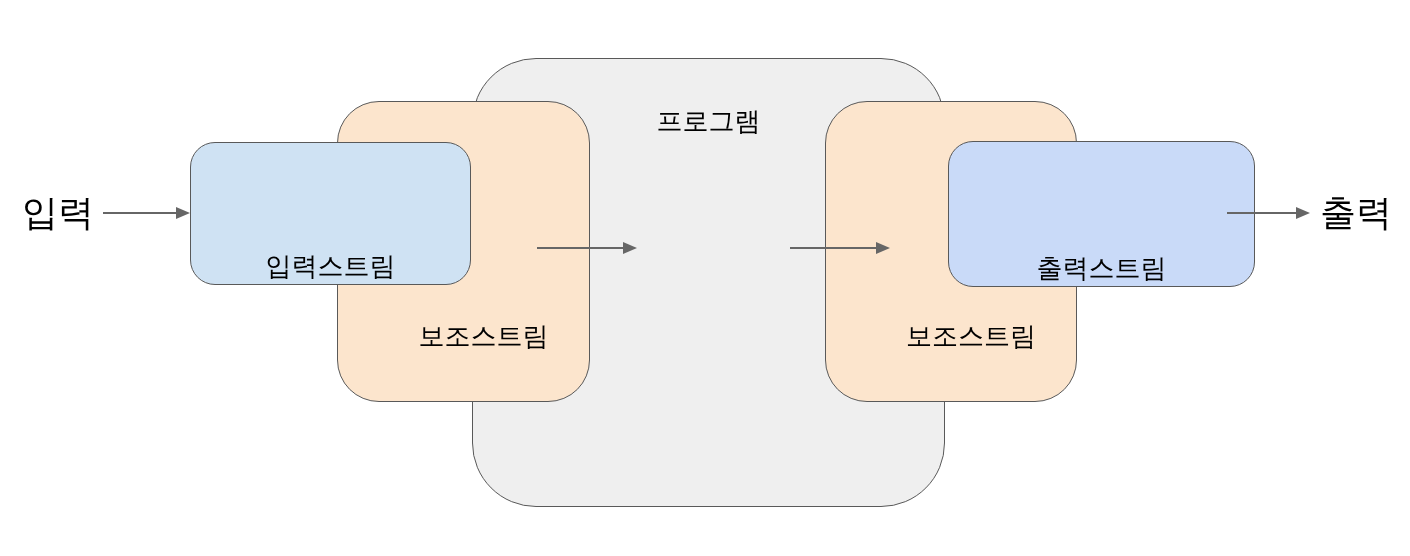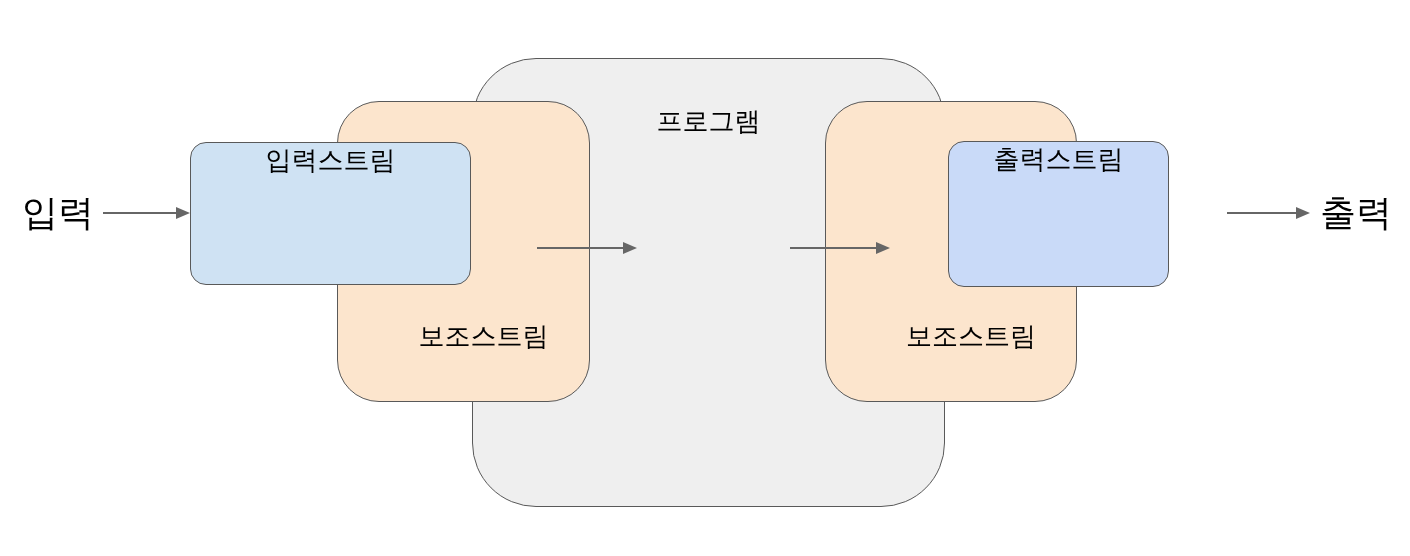--- a/index.html
+++ b/index.html
@@ -42,28 +42,28 @@
   .aux-right { left: 825px; top: 101px; width: 252px; height: 301px; }
   .aux-label {
     position: absolute;
     bottom: 50px; left: 0; right: 0;
     text-align: center;
     font-size: 26px;
     line-height: 30px;
     padding-left: 40px;
   }
   .stream {
-    border-radius: 16px;
+    border-radius: 25px;
     display: flex;
-    align-items: flex-start;
+    align-items: flex-end;
     justify-content: center;
     font-size: 26px;
   }
   .stream-in  { left: 190px; top: 142px; width: 281px; height: 143px; background: #cfe2f3; }
-  .stream-out { left: 948px; top: 141px; width: 221px; height: 146px; background: #c9daf8; }
+  .stream-out { left: 948px; top: 141px; width: 307px; height: 146px; background: #c9daf8; }
   .ext-label {
     position: absolute;
     width: 80px;
     text-align: center;
     font-size: 36px;
     line-height: 30px;
   }
   .input-label  { left: 18px;   top: 198px; }
   .output-label { left: 1316px; top: 198px; font-family: Liberation Serif, serif; }
   .arrow {

